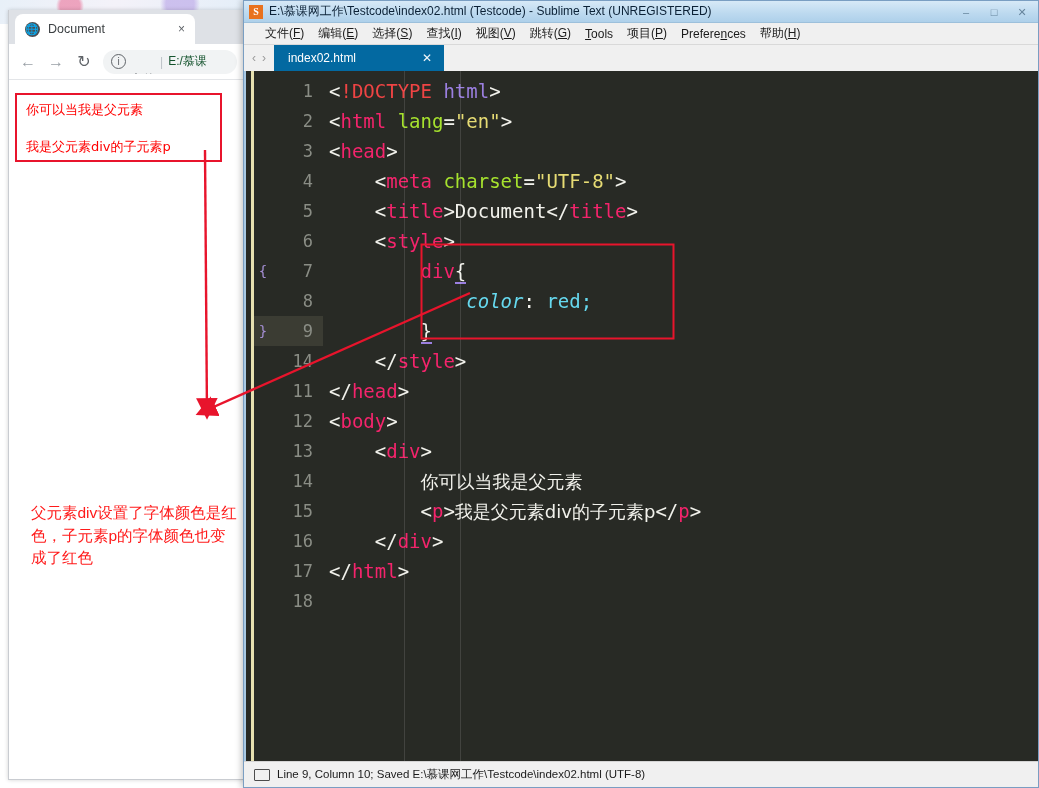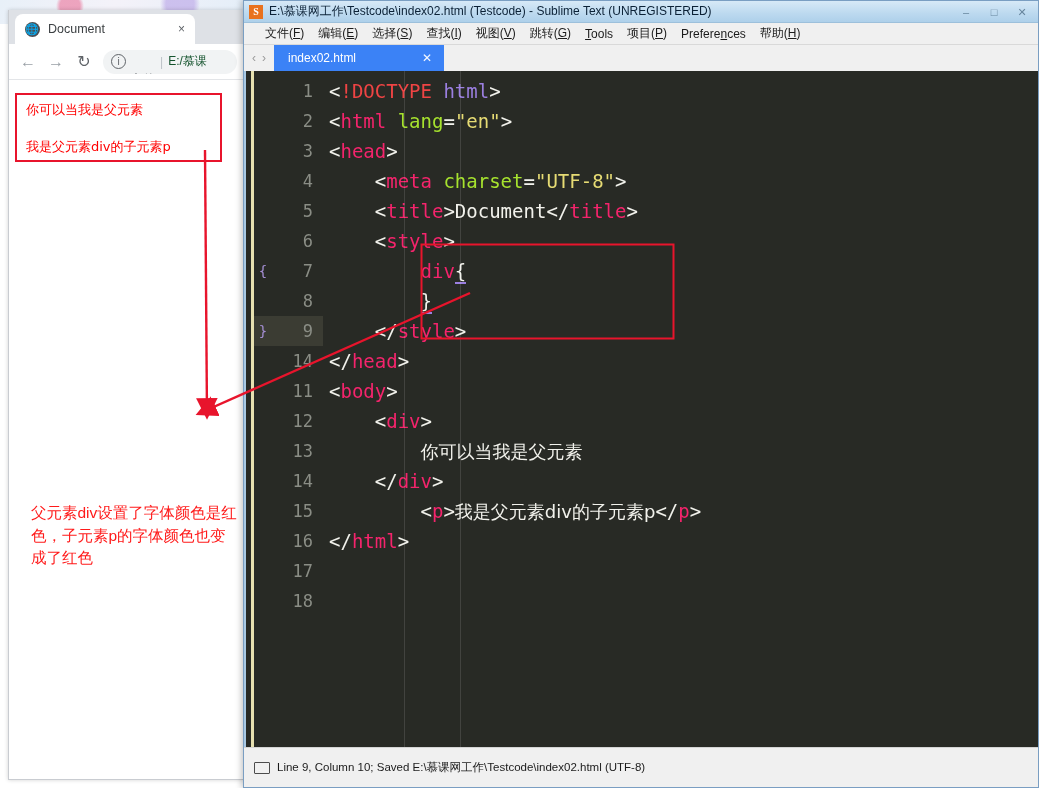--- a/index.html
+++ b/index.html
@@ -173,21 +173,21 @@
     height: 26px; background: #1f201c;
     display: flex; align-items: stretch;
     flex: 0 0 auto;
   }
   .tab-arrows {
     display: flex; align-items: center; gap: 6px;
     padding: 0 8px; background: #f0f0f0;
     color: #9a9a9a; font-size: 12px;
   }
   .st-tab {
-    background: #3b82f6; color: #ffffff;
+    background: #0369a1; color: #ffffff;
     display: flex; align-items: center; gap: 26px;
     padding: 0 12px 0 14px; font-size: 12px;
     min-width: 170px; box-sizing: border-box;
   }
   .st-tab-x { margin-left: auto; font-size: 12px; opacity: .95; }
   .tabbar-rest { flex: 1 1 auto; background: #f0f0f0; }
 
   
   .st-editor {
     flex: 1 1 auto;
@@ -251,21 +251,21 @@
   .str    { color: #e6db74; }
   .txt    { color: #f2f2ec; }
   .sel    { color: #f4246c; }
   .prop   { color: #66d9ef; font-style: italic; }
   .val    { color: #66d9ef; }
   .brace  { color: #f2f2ec; border-bottom: 2px solid #9b7fe0; }
   .cn     { font-family: "DejaVu Sans", sans-serif; font-size: 18px; }
 
   
   .st-status {
-    height: 40px; background: #f0f0f0;
+    height: 26px; background: #f0f0f0;
     border-top: 1px solid #d4d4d4;
     display: flex; align-items: center;
     padding-left: 10px; box-sizing: border-box;
     font-size: 11.5px; color: #1b1b1b;
     gap: 7px;
     flex: 0 0 auto;
   }
   .status-icon {
     width: 14px; height: 10px;
     border: 1.4px solid #4c4c4c; border-radius: 1px;
@@ -434,28 +434,29 @@
       <div class="st-code" id="code">
         <div class="indent-guide" style="left:81px;"></div>
         <div class="indent-guide" style="left:137px;"></div>
       <div class="c-row"><span class="punc">&lt;</span><span class="doct">!DOCTYPE</span><span class="punc"> </span><span class="pur">html</span><span class="punc">&gt;</span></div>
           <div class="c-row"><span class="punc">&lt;</span><span class="tag">html</span><span class="punc"> </span><span class="attr">lang</span><span class="punc">=</span><span class="str">"en"</span><span class="punc">&gt;</span></div>
           <div class="c-row"><span class="punc">&lt;</span><span class="tag">head</span><span class="punc">&gt;</span></div>
           <div class="c-row"><span class="punc">    &lt;</span><span class="tag">meta</span><span class="punc"> </span><span class="attr">charset</span><span class="punc">=</span><span class="str">"UTF-8"</span><span class="punc">&gt;</span></div>
           <div class="c-row"><span class="punc">    &lt;</span><span class="tag">title</span><span class="punc">&gt;</span><span class="txt">Document</span><span class="punc">&lt;/</span><span class="tag">title</span><span class="punc">&gt;</span></div>
           <div class="c-row"><span class="punc">    &lt;</span><span class="tag">style</span><span class="punc">&gt;</span></div>
           <div class="c-row"><span class="punc">        </span><span class="sel">div</span><span class="brace">{</span></div>
+          <div class="c-row"><span class="punc">            </span><span class="prop">color</span><span class="punc">: </span><span class="val">red;</span></div>
           <div class="c-row"><span class="punc">        </span><span class="brace">}</span></div>
           <div class="c-row"><span class="punc">    &lt;/</span><span class="tag">style</span><span class="punc">&gt;</span></div>
           <div class="c-row"><span class="punc">&lt;/</span><span class="tag">head</span><span class="punc">&gt;</span></div>
           <div class="c-row"><span class="punc">&lt;</span><span class="tag">body</span><span class="punc">&gt;</span></div>
           <div class="c-row"><span class="punc">    &lt;</span><span class="tag">div</span><span class="punc">&gt;</span></div>
           <div class="c-row"><span class="punc">        </span><span class="txt cn">你可以当我是父元素</span></div>
+          <div class="c-row"><span class="punc">        &lt;</span><span class="tag">p</span><span class="punc">&gt;</span><span class="txt cn">我是父元素div的子元素p</span><span class="punc">&lt;/</span><span class="tag">p</span><span class="punc">&gt;</span></div>
           <div class="c-row"><span class="punc">    &lt;/</span><span class="tag">div</span><span class="punc">&gt;</span></div>
-          <div class="c-row"><span class="punc">        &lt;</span><span class="tag">p</span><span class="punc">&gt;</span><span class="txt cn">我是父元素div的子元素p</span><span class="punc">&lt;/</span><span class="tag">p</span><span class="punc">&gt;</span></div>
           <div class="c-row"><span class="punc">&lt;/</span><span class="tag">html</span><span class="punc">&gt;</span></div>
         </div>
     </div>
 
     <div class="st-status">
       <span class="status-icon"></span>
       <span>Line 9, Column 10; Saved E:\慕课网工作\Testcode\index02.html (UTF-8)</span>
     </div>
   </div>
 

